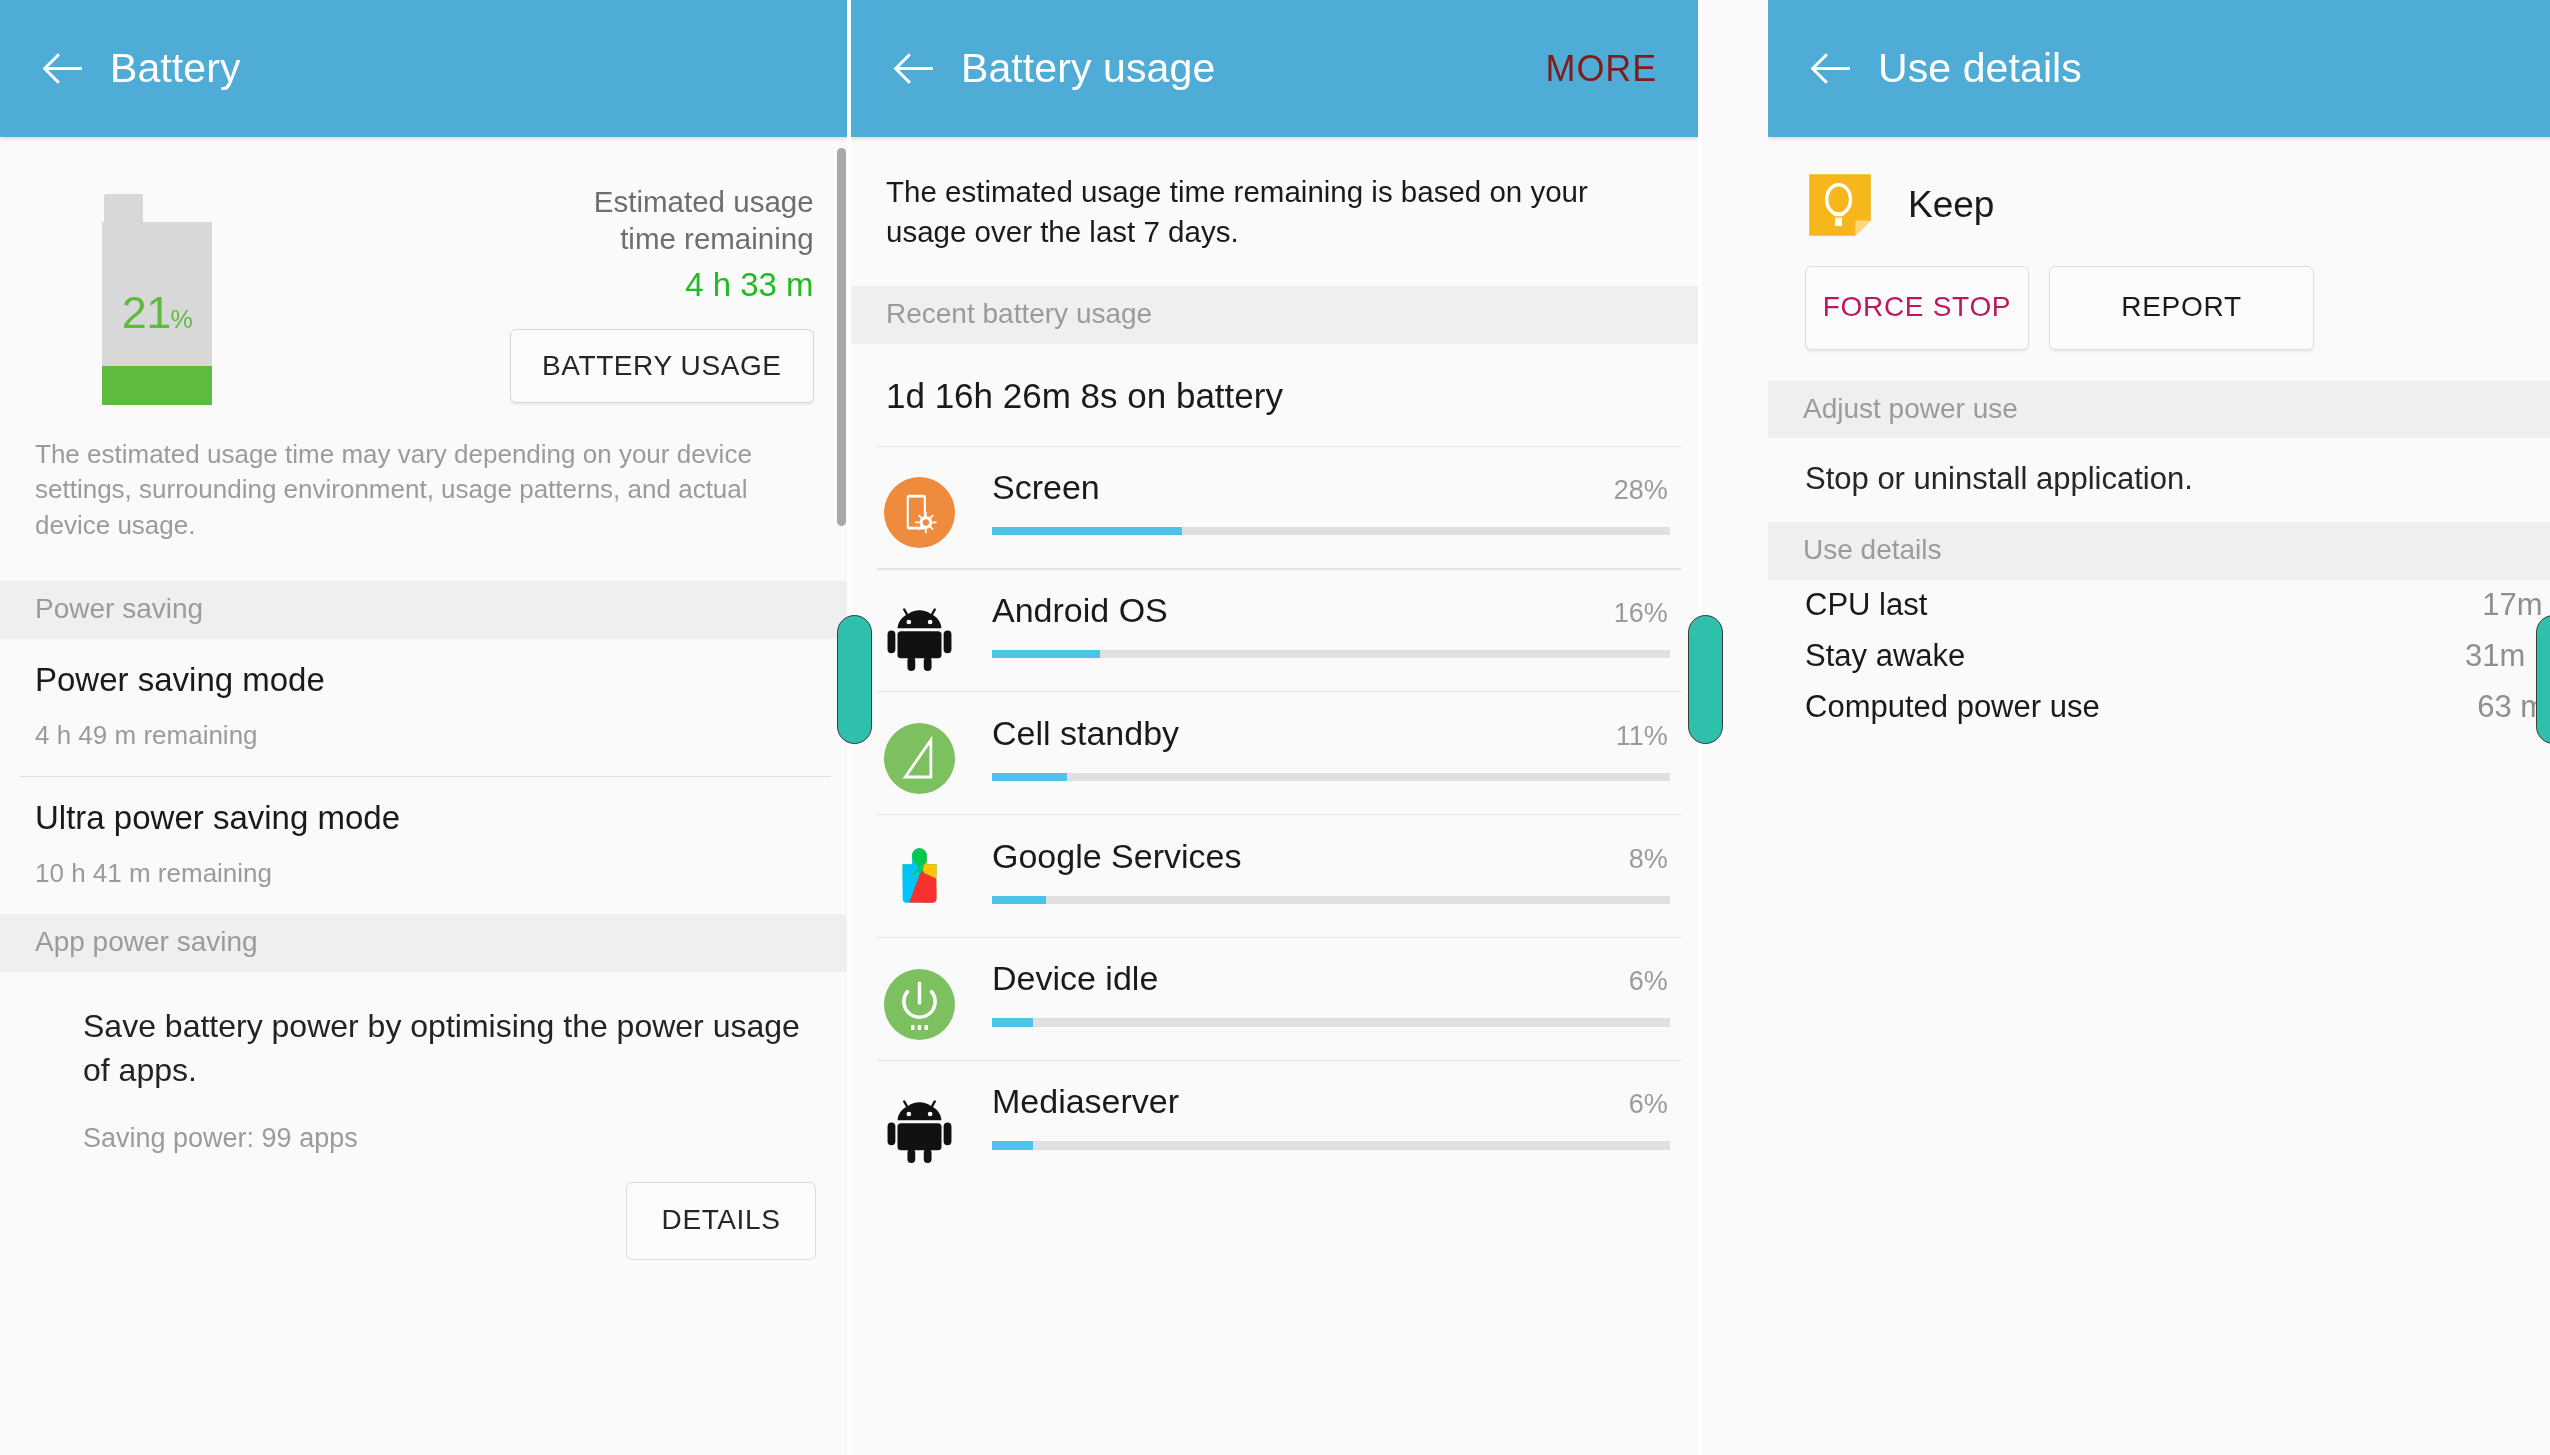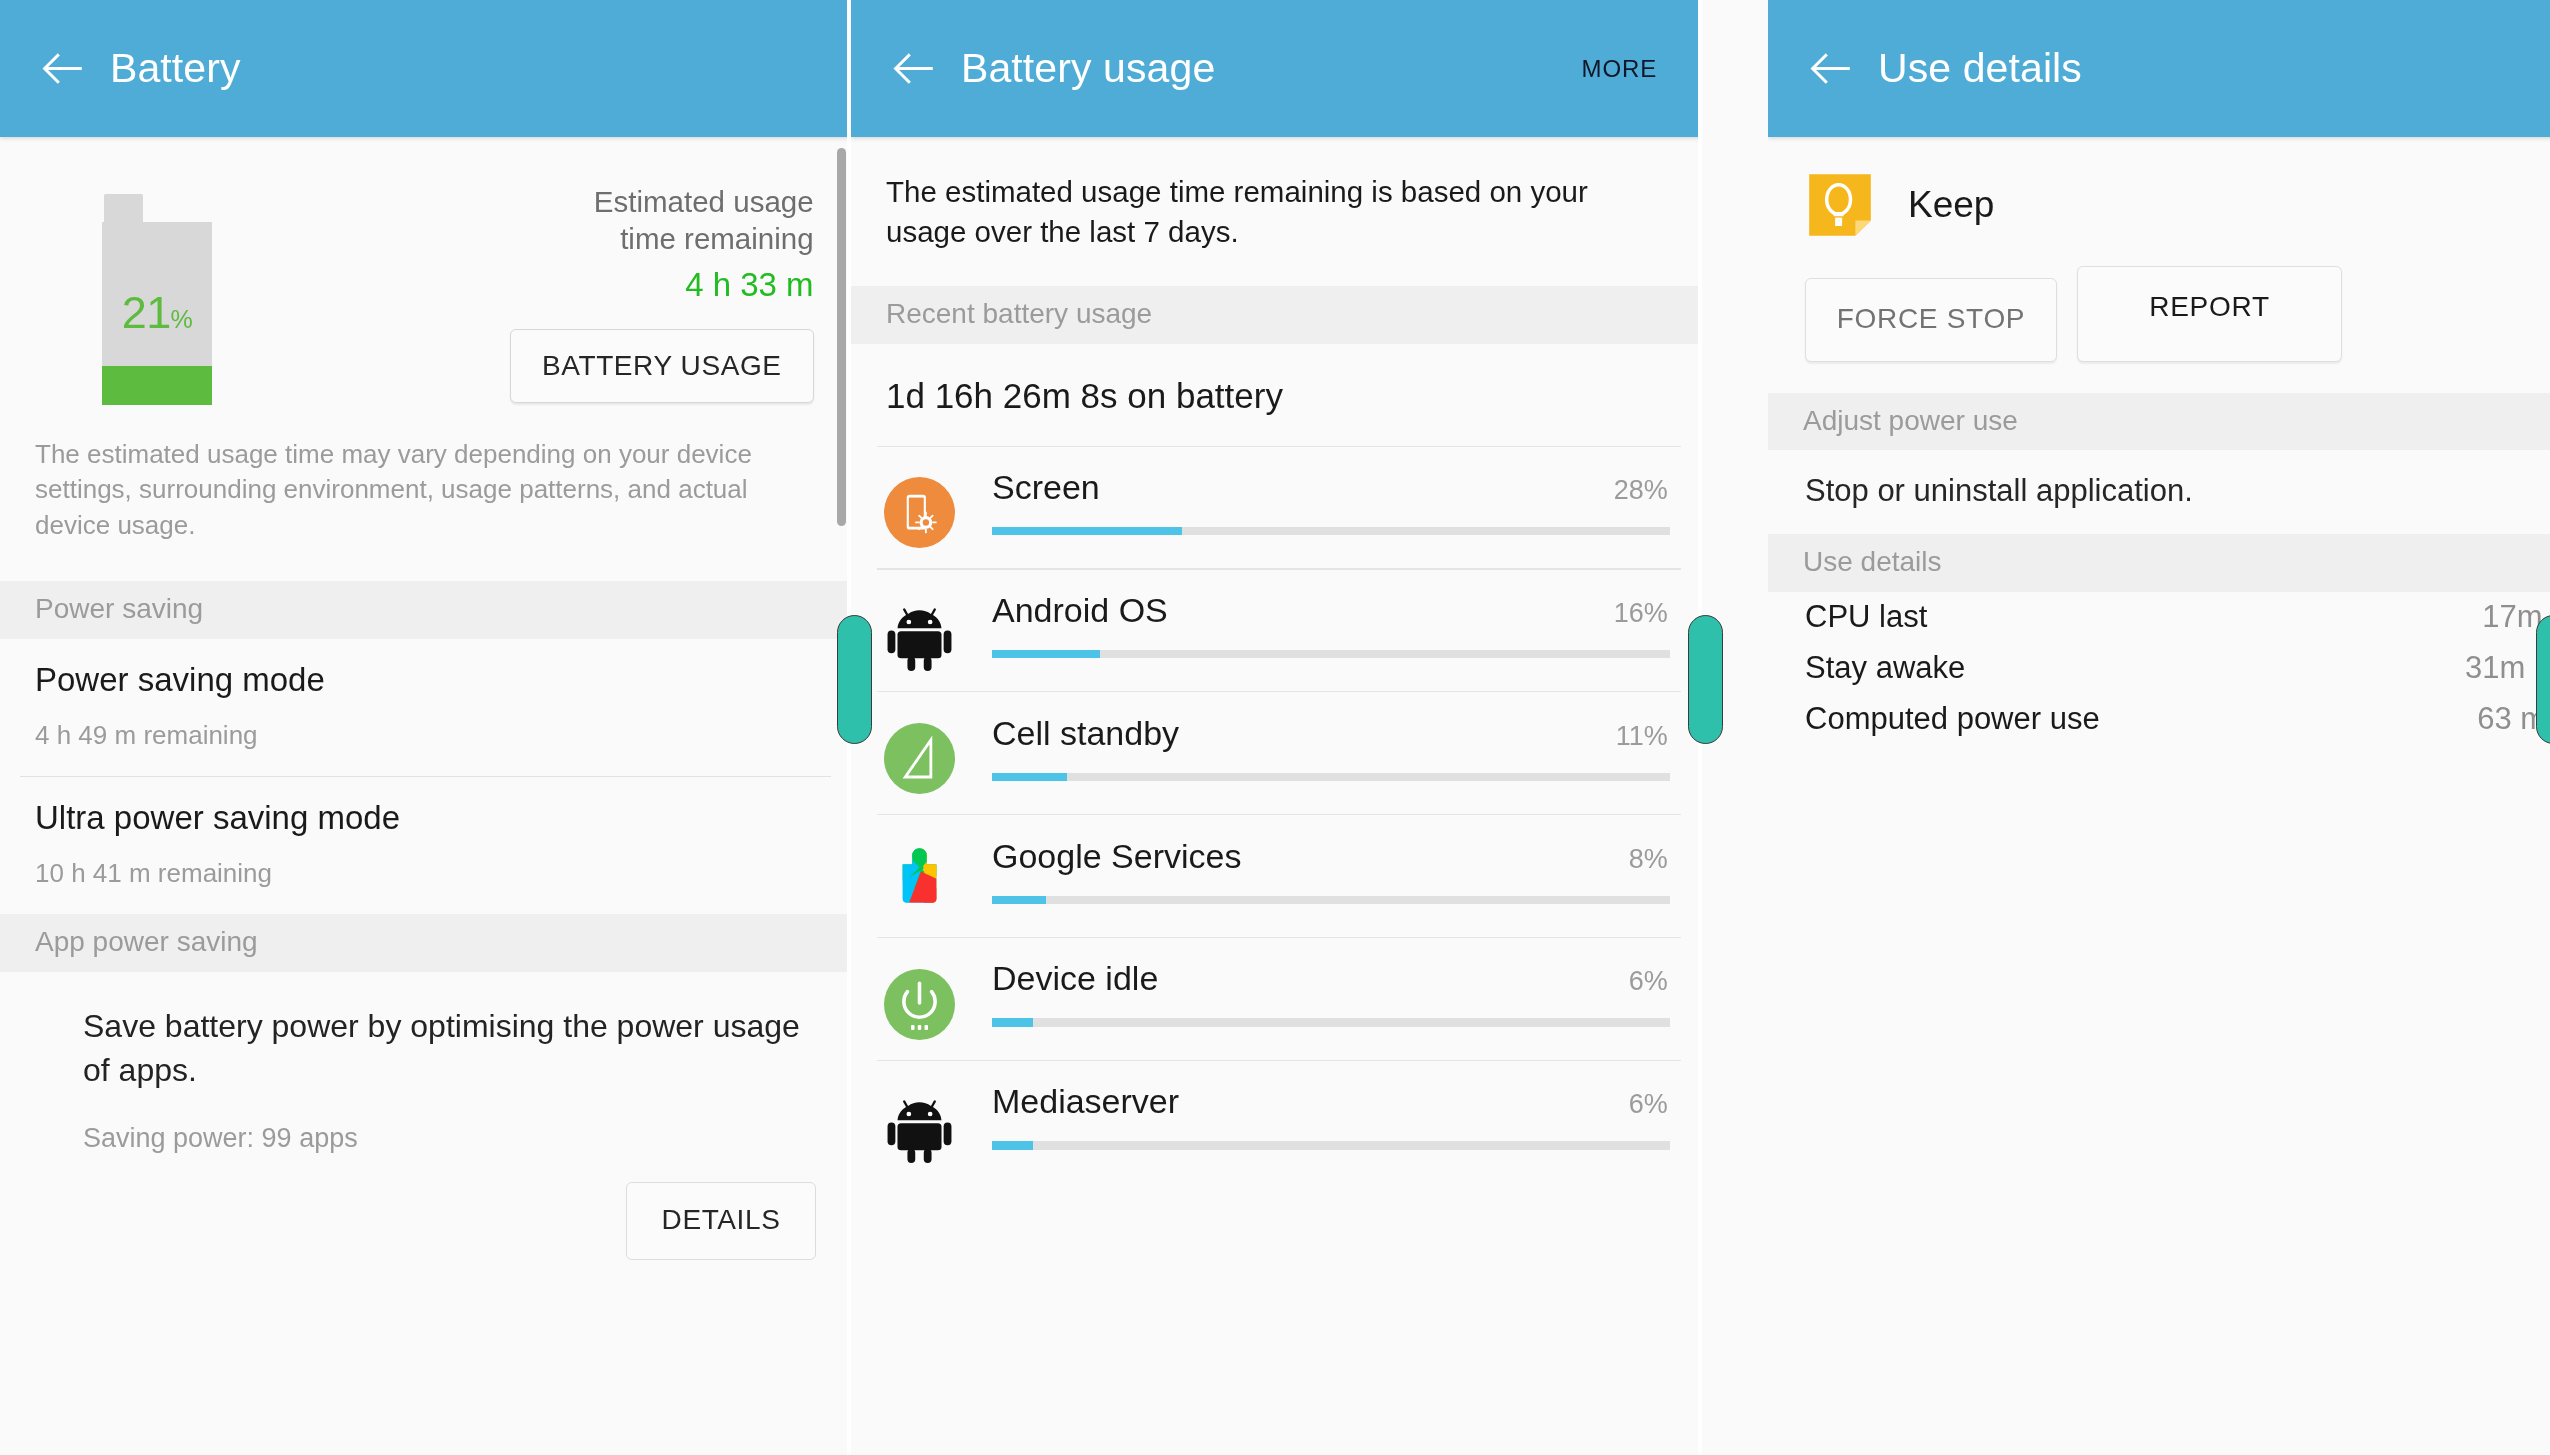--- a/index.html
+++ b/index.html
@@ -47,22 +47,22 @@
   .back-arrow svg{ width:100%; height:100%; display:block; }
   .appbar-title{
     color:#ffffff;
     font-size:41px;
     font-weight:400;
     letter-spacing:0.1px;
     white-space:nowrap;
   }
   .appbar-action{
     margin-left:auto;
-    color:#0f172a;
-    font-size:24px;
+    color:#7f1d1d;
+    font-size:36px;
     font-weight:400;
     letter-spacing:0.9px;
     cursor:pointer;
     padding-right:5.9px;
     text-align:right;
   }
 
   
   .section-header{
     background:#efefef;
@@ -261,21 +261,21 @@
     border:1.2px solid #dedede;
     border-radius:5.9px;
     background:#fbfbfb;
     font-size:28px;
     letter-spacing:0.7px;
     padding:23.6px 0 26px 0;
     text-align:center;
     cursor:pointer;
     box-shadow:0 1.2px 1.8px rgba(0,0,0,.06);
   }
-  #force-stop-button{ width:252px; color:#737373;margin-top:12px; }
+  #force-stop-button{ width:224px; color:#be185d; }
   #report-button{ width:265px; color:#1a1a1a; }
 
   .plain-row{
     font-size:31px; color:#262626;
     padding:22.5px 35px 25px 37px;
   }
   .detail-row{
     display:flex; align-items:baseline;
     padding:7px 33px 8.3px 37px;
     font-size:31px;

